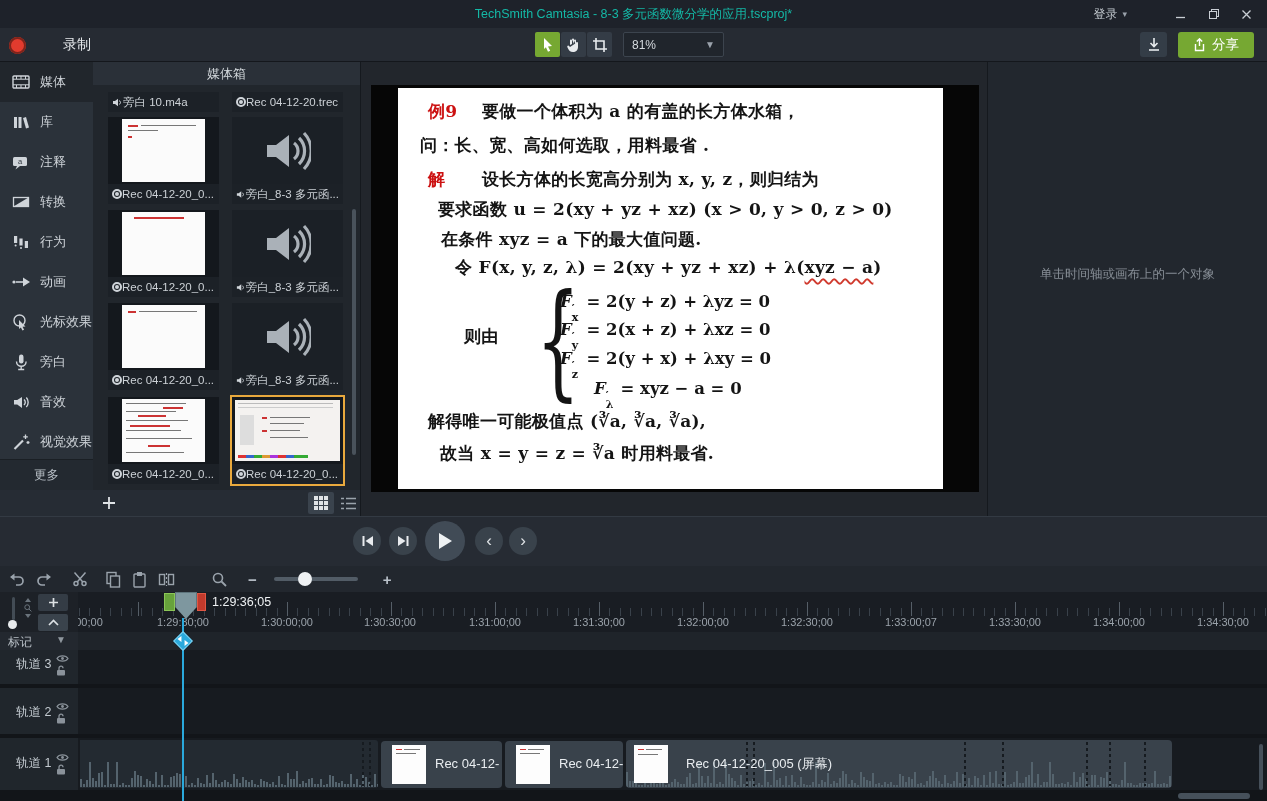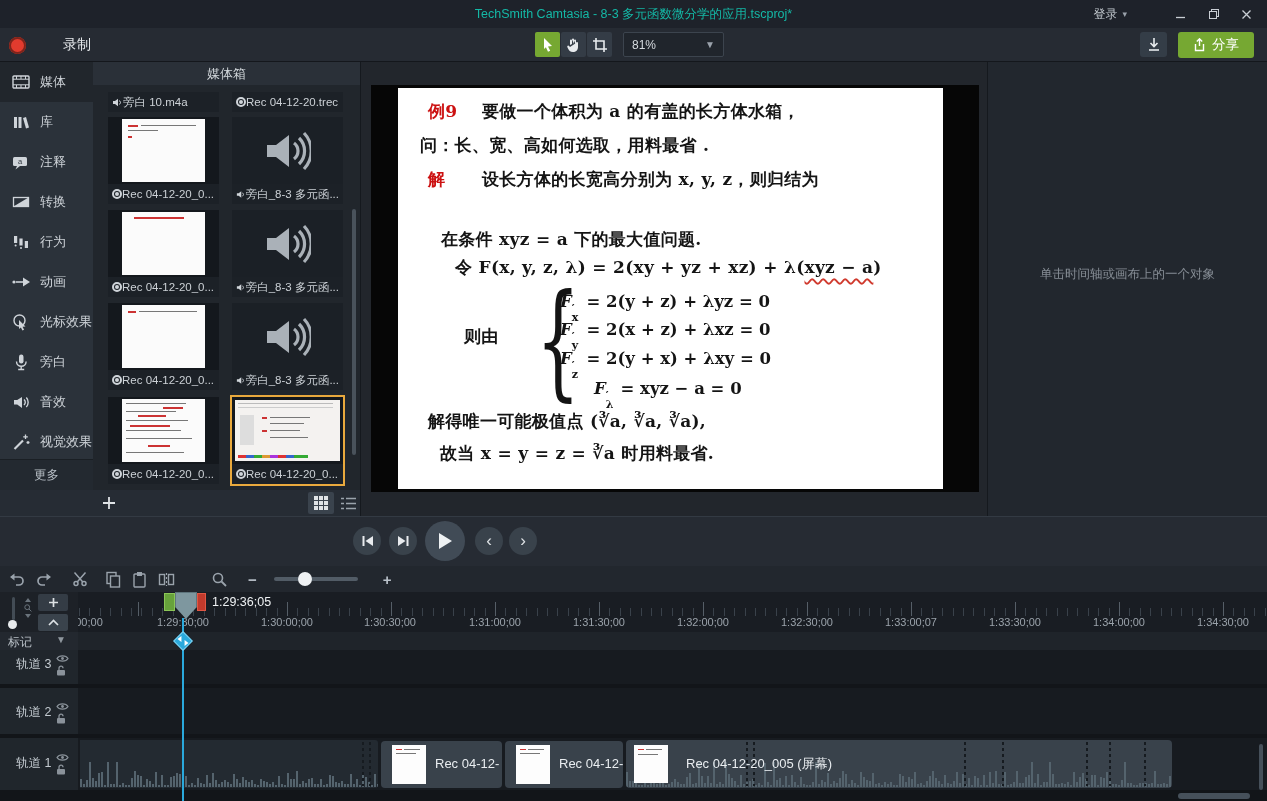--- a/index.html
+++ b/index.html
@@ -463,20 +463,21 @@
     </div>
 
     <div class="canvas-area">
       <div class="stage">
         <div class="slide">
           <div class="sl" style="left:30px;top:12px"><span class="red">例9</span></div>
           <div class="sl" style="left:22px;top:46px">问：长、宽、高如何选取，用料最省 .</div>
           <div class="sl" style="left:84px;top:12px">要做一个体积为 a 的有盖的长方体水箱，</div>
           <div class="sl" style="left:30px;top:80px"><span class="red">解</span></div>
           <div class="sl" style="left:84px;top:80px">设长方体的长宽高分别为 x, y, z，则归结为</div>
+          <div class="sl" style="left:40px;top:110px">要求函数 u = 2(xy + yz + xz) (x &gt; 0, y &gt; 0, z &gt; 0)</div>
           <div class="sl" style="left:43px;top:140px">在条件 xyz = a 下的最大值问题.</div>
           <div class="sl" style="left:57px;top:168px"><span>令 F(x, y, z, λ) = 2(xy + yz + xz) + λ(</span><span class="marked">xyz − a</span><span>)</span></div>
 
           <div class="sl" style="left:66px;top:237px">则由</div>
           <div class="brace">{</div>
           <div class="eqrow" style="left:162px;top:204px">
             <span class="f">F</span><span class="stack">
                 <span>′</span>
                 <span>x</span>
               </span> <span>= 2(y + z) + λyz = 0</span>

